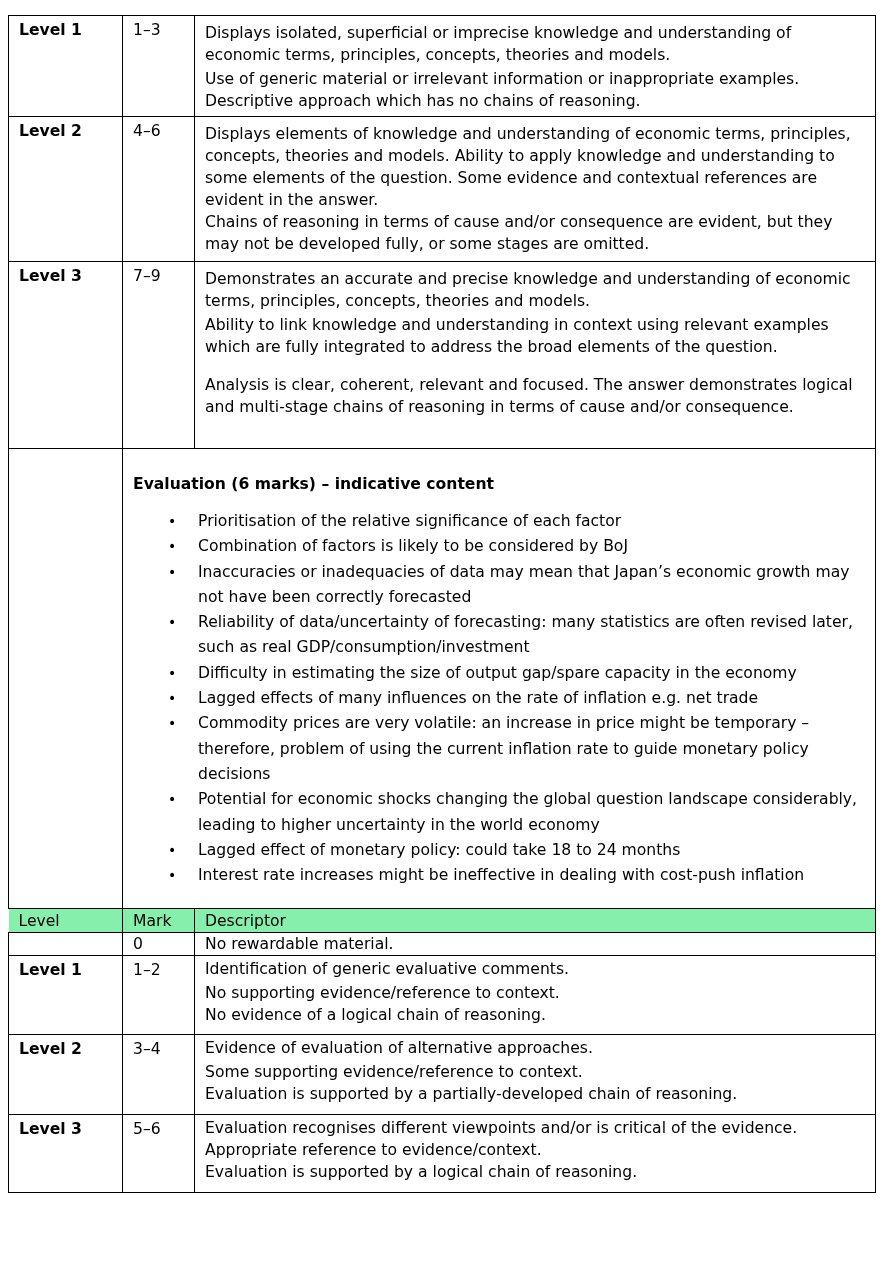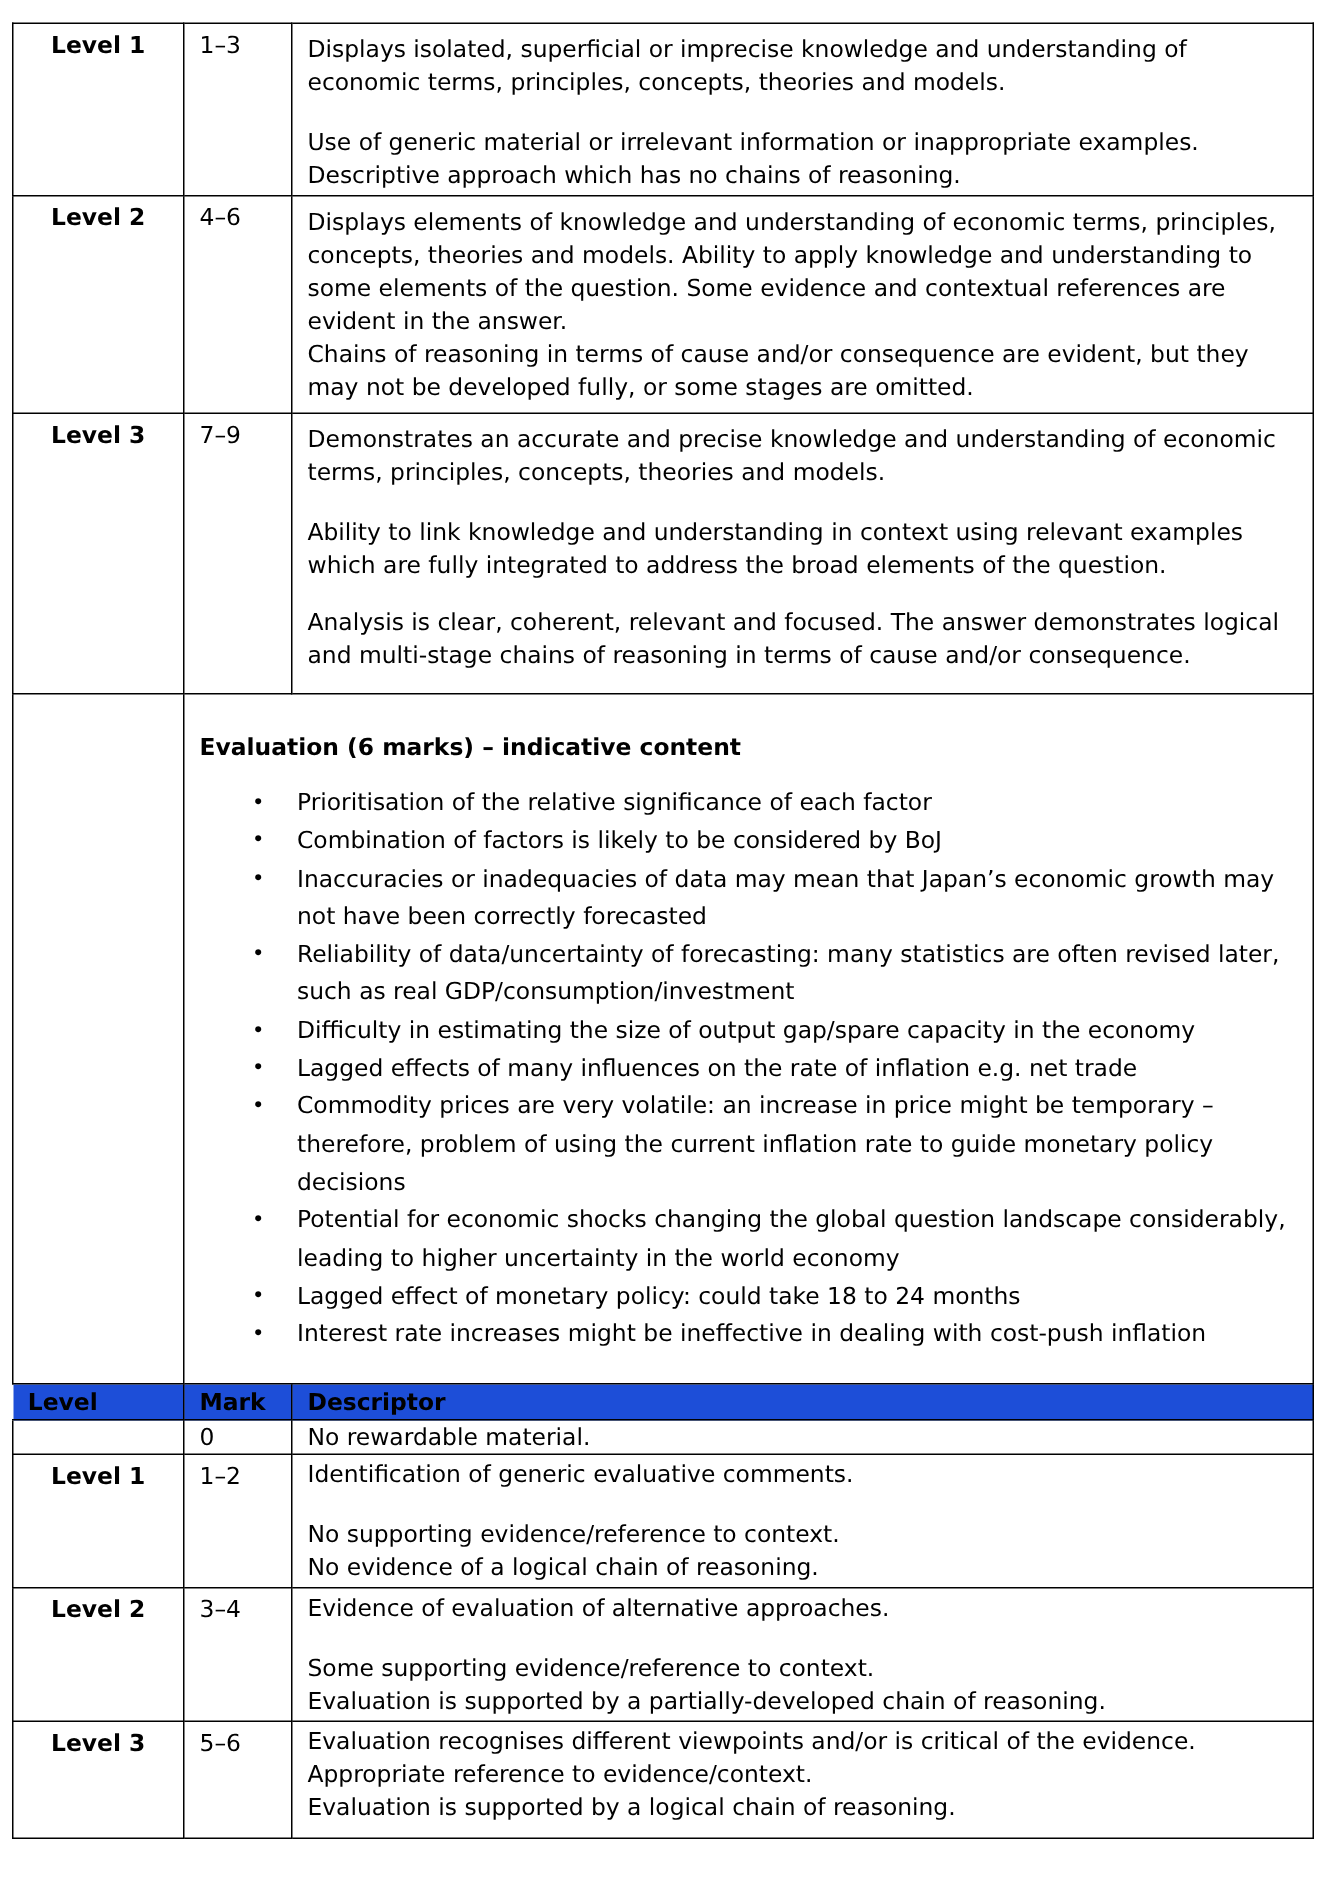--- a/index.html
+++ b/index.html
@@ -2,32 +2,32 @@
 <html><head>
 <meta charset="utf-8">
 <style>
   html, body { margin: 0; padding: 0; background: #ffffff; }
   body { width: 888px; height: 1268px; position: relative; overflow: hidden;
          font-family: "DejaVu Sans", sans-serif; color: #000; }
   .doc { position: absolute; left: 8px; top: 15px; width: 867px; }
   table { border-collapse: collapse; width: 867px; table-layout: fixed; }
   td { border: 1.5px solid #000; vertical-align: top; font-size: 15.6px; line-height: 22px; }
   col.c1 { width: 114px; } col.c2 { width: 72px; } col.c3 { width: 681px; }
-  .lvl { font-weight: bold; padding: 3px 10px 0 10px; text-align: center; }
+  .lvl { font-weight: bold; padding: 3px 10px 0 10px; }
   .mk { padding: 3px 10px 0 10px; }
   .desc { padding: 6px 10px 2px 10px; }
   .desc p { margin: 0; }
-  .desc p + p { margin-top: 18px; }
+  .desc p + p { margin-top: 2px; }
   .tight p + p { margin-top: 0; }
   .eval-cell { padding: 24px 10px 20px 10px; }
   .eval-title { font-weight: bold; margin: 0 0 14px 0; }
   ul.bullets { margin: 0; padding: 0 0 0 65px; list-style: none; }
   ul.bullets li { position: relative; line-height: 25.3px; }
   ul.bullets li .bullet { position: absolute; left: -30px; top: 0; font-size: 14px; }
-  tr.hdr td { background: #1d4ed8; font-weight: bold; padding: 1px 10px 0 10px; line-height: 22px; }
+  tr.hdr td { background: #86efac; font-weight: normal; padding: 1px 10px 0 10px; line-height: 22px; }
   tr.hdr td.first { border-left: none; }
   .row-small td { padding-top: 0; padding-bottom: 0; line-height: 22px; }
   .rubric2 .desc { padding-top: 2px; }
 </style>
 </head>
 <body>
 
 <div class="doc">
   <table>
     <colgroup>

